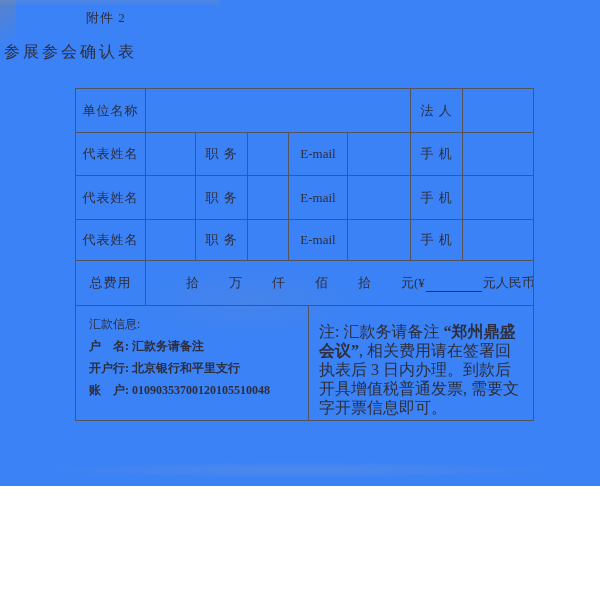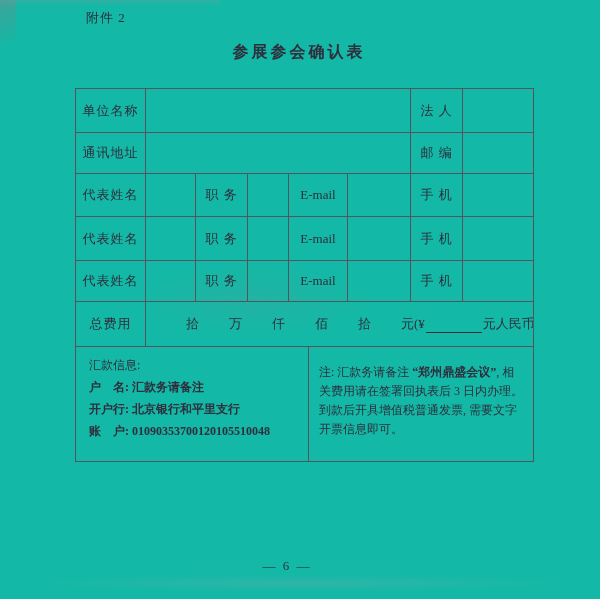--- a/index.html
+++ b/index.html
@@ -2,22 +2,22 @@
 <html><head>
 <meta charset="utf-8">
 <style>
   html,body{margin:0;padding:0;}
   body{
     width:600px;height:599px;
     background:#ffffff;
     font-family:"Liberation Serif","DejaVu Serif",serif;
   }
   .scan{
-    position:relative;width:600px;height:599px;overflow:hidden;
-    background:#14b8a6;color:#2e2e3c;
+    position:relative;width:600px;height:486px;overflow:hidden;
+    background:#3b82f6;color:#2e2e3c;
   }
   
   .streak-topleft{
     position:absolute;left:0;top:0;width:16px;height:70px;
     background:linear-gradient(160deg,rgba(130,130,135,.38),rgba(255,255,255,0) 65%);
     pointer-events:none;
   }
   .streak-top{
     position:absolute;left:0;top:0;width:220px;height:6px;
     background:linear-gradient(to bottom,rgba(150,150,155,.22),rgba(255,255,255,0));
@@ -31,22 +31,22 @@
   .bottom-shade{
     position:absolute;left:50px;bottom:8px;width:500px;height:16px;
     background:radial-gradient(ellipse at center,rgba(170,170,175,.18),rgba(255,255,255,0) 75%);
     pointer-events:none;
   }
   .attachment{
     position:absolute;left:86px;top:9px;
     font-size:13px;letter-spacing:1px;
   }
   .title{
-    position:absolute;top:42px;left:16px;width:566px;
-    text-align:center;font-size:16px;font-weight:bold;letter-spacing:3px;
+    position:absolute;top:42px;left:4px;width:566px;
+    text-align:left;font-size:16px;font-weight:normal;letter-spacing:3px;
   }
   table.form{
     position:absolute;left:75px;top:88px;width:458px;
     border-collapse:collapse;table-layout:fixed;
   }
   table.form td{
     border:1px solid #54545c;
     font-size:13px;text-align:center;vertical-align:middle;padding:0;
     overflow:hidden;
   }
@@ -66,21 +66,21 @@
   .bottom{display:flex;height:114px;}
   .remit{
     width:233px;box-sizing:border-box;border-right:1px solid #54545c;
     padding:10px 4px 0 13px;text-align:left;font-size:12px;line-height:16px;
   }
   .remit .line{margin-bottom:6px;white-space:nowrap;}
   .remit .b{font-weight:bold;}
   .note{
     flex:1;box-sizing:border-box;
     padding:16px 8px 0 10px;text-align:left;
-    font-size:12px;line-height:19px;
+    font-size:16px;line-height:19px;
   }
   .note b{font-weight:bold;}
   .pagenum{
     position:absolute;top:558px;left:0;width:574px;
     text-align:center;font-size:13px;letter-spacing:2px;
   }
 </style>
 </head>
 <body>
 
@@ -102,26 +102,20 @@
       <col style="width:59px">
         <col style="width:63px">
         <col style="width:52px">
         <col style="width:71px">
     </colgroup>
     <tbody>
         <tr style="height:44px">
       <td class="lab">单位名称</td>
       <td colspan="5"></td>
       <td class="lab">法 人</td>
-      <td></td>
-    </tr>
-    <tr style="height:41px">
-      <td class="lab">通讯地址</td>
-      <td colspan="5"></td>
-      <td class="lab">邮 编</td>
       <td></td>
     </tr>
     <tr style="height:43px">
       <td class="lab">代表姓名</td>
       <td></td>
       <td class="lab">职 务</td>
       <td></td>
       <td class="email-lab">E-mail</td>
       <td></td>
       <td class="lab">手 机</td>

